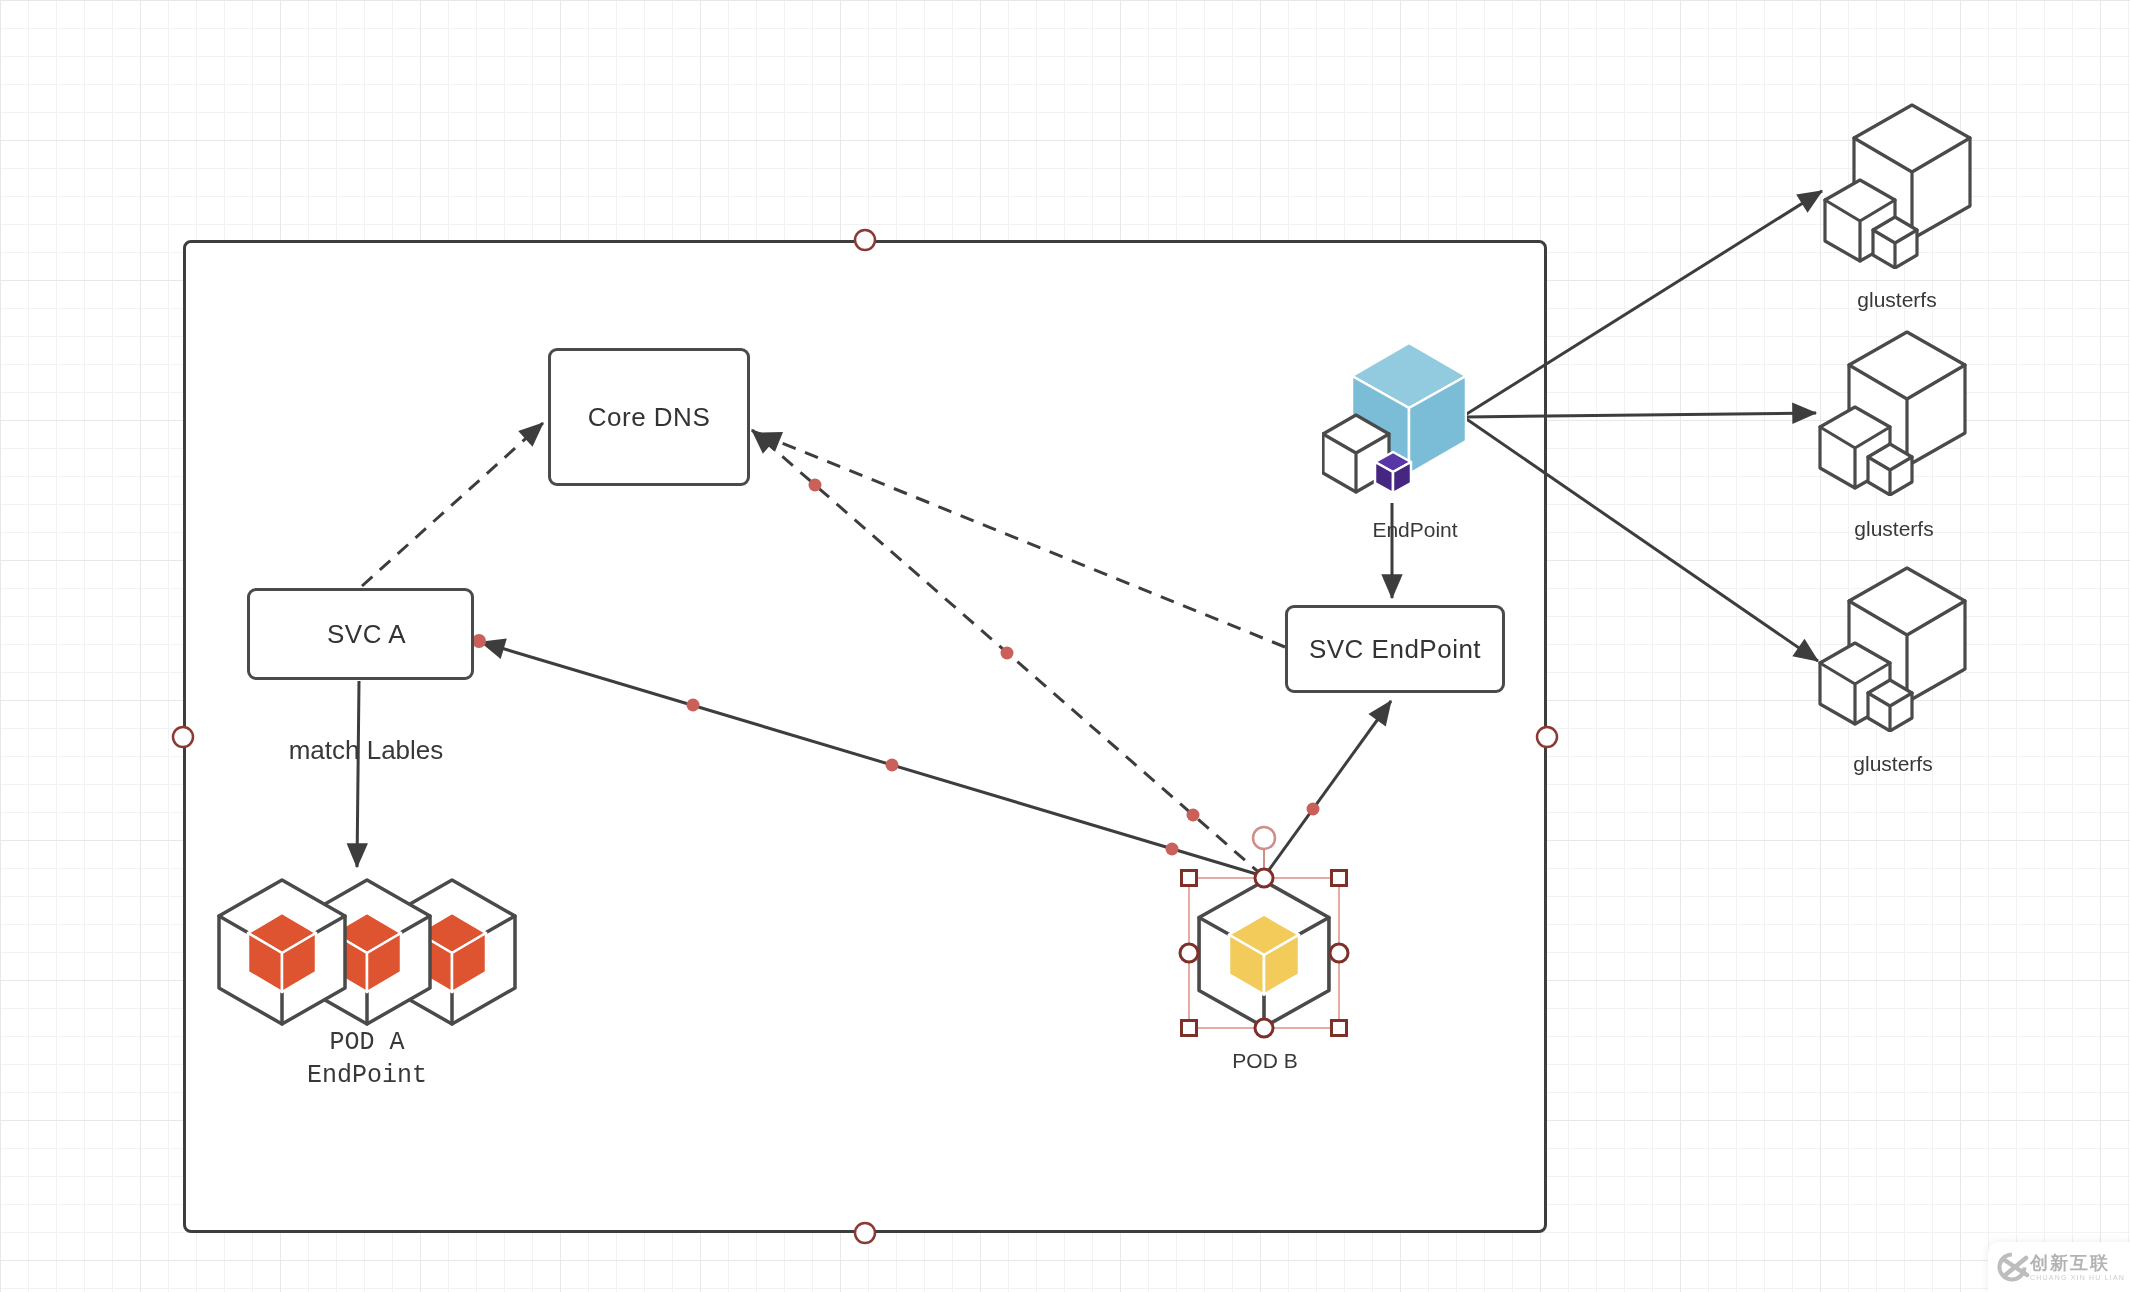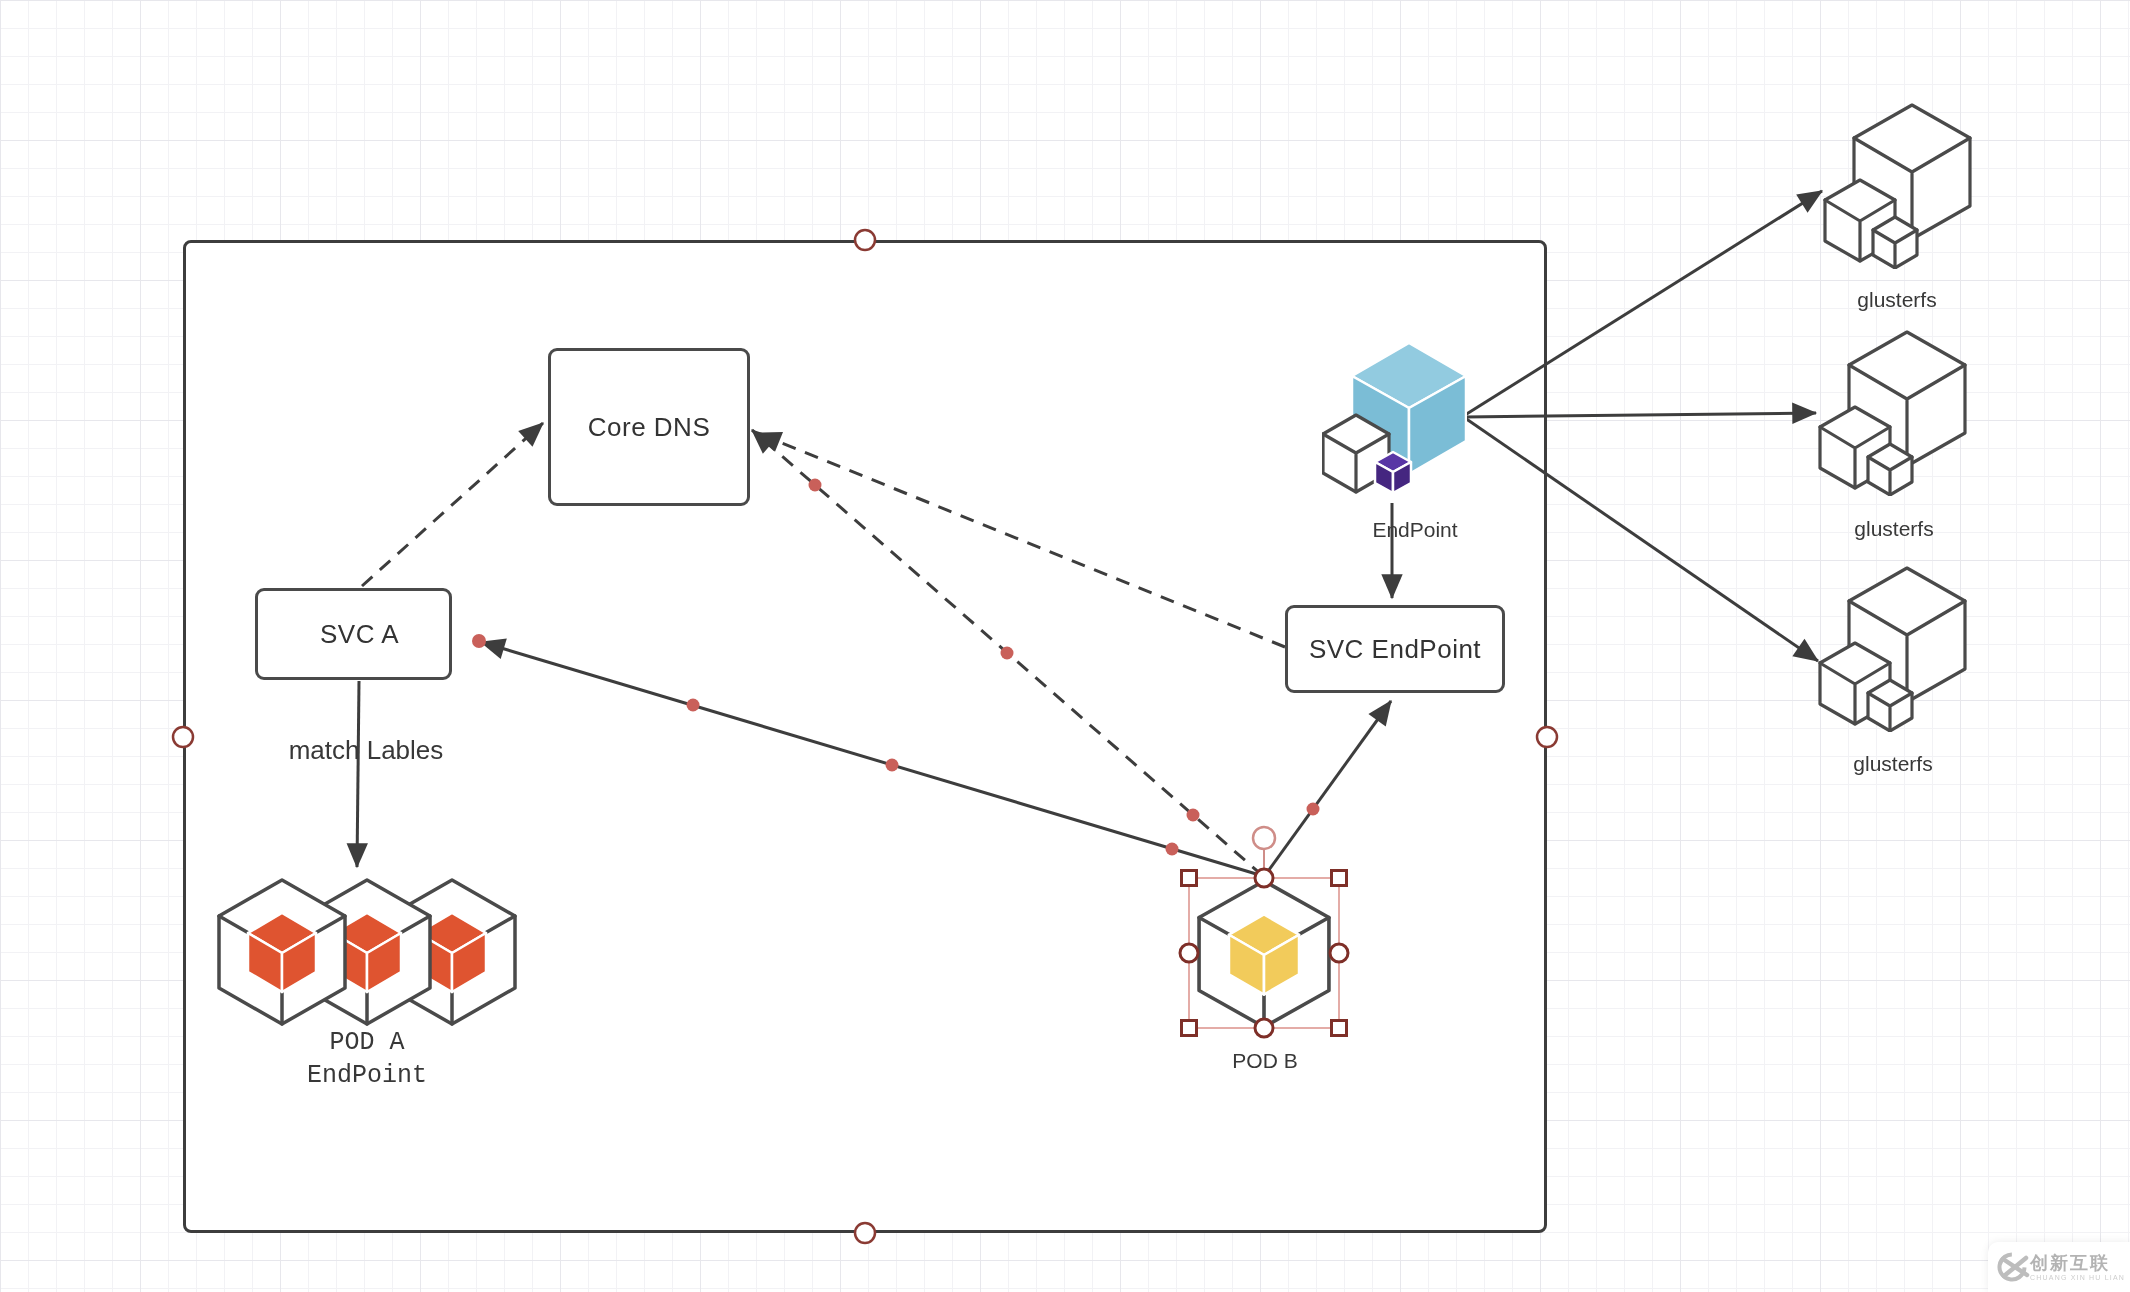--- a/index.html
+++ b/index.html
@@ -95,25 +95,25 @@
     <circle class="waypoint" cx="1172" cy="849" r="6.5"></circle>
     <circle class="waypoint" cx="1313" cy="809" r="6.5"></circle>
     <circle class="waypoint" cx="479" cy="641" r="7"></circle>
 
     <circle class="bhandle" cx="865" cy="240" r="10"></circle>
     <circle class="bhandle" cx="183" cy="737" r="10"></circle>
     <circle class="bhandle" cx="1547" cy="737" r="10"></circle>
     <circle class="bhandle" cx="865" cy="1233" r="10"></circle>
   </svg>
 
-  <div class="box" style="left:548px;top:348px;width:202px;height:158px;">
+  <div class="box" style="left:548px;top:348px;width:202px;height:138px;">
     <span>Core DNS</span>
   </div>
 
-  <div class="box" style="left:255px;top:588px;width:197px;height:92px;padding-left:12px;">
+  <div class="box" style="left:247px;top:588px;width:227px;height:92px;padding-left:12px;">
     <span>SVC A</span>
   </div>
 
   <div class="box" style="left:1285px;top:605px;width:220px;height:88px;">
     <span>SVC EndPoint</span>
   </div>
 
   <div class="edgelabel" style="left:366px;top:734px;">match Lables</div>
 
   <svg class="icon-abs" style="left:217px;top:878px;" width="300" height="148" viewBox="0 0 300 148">

